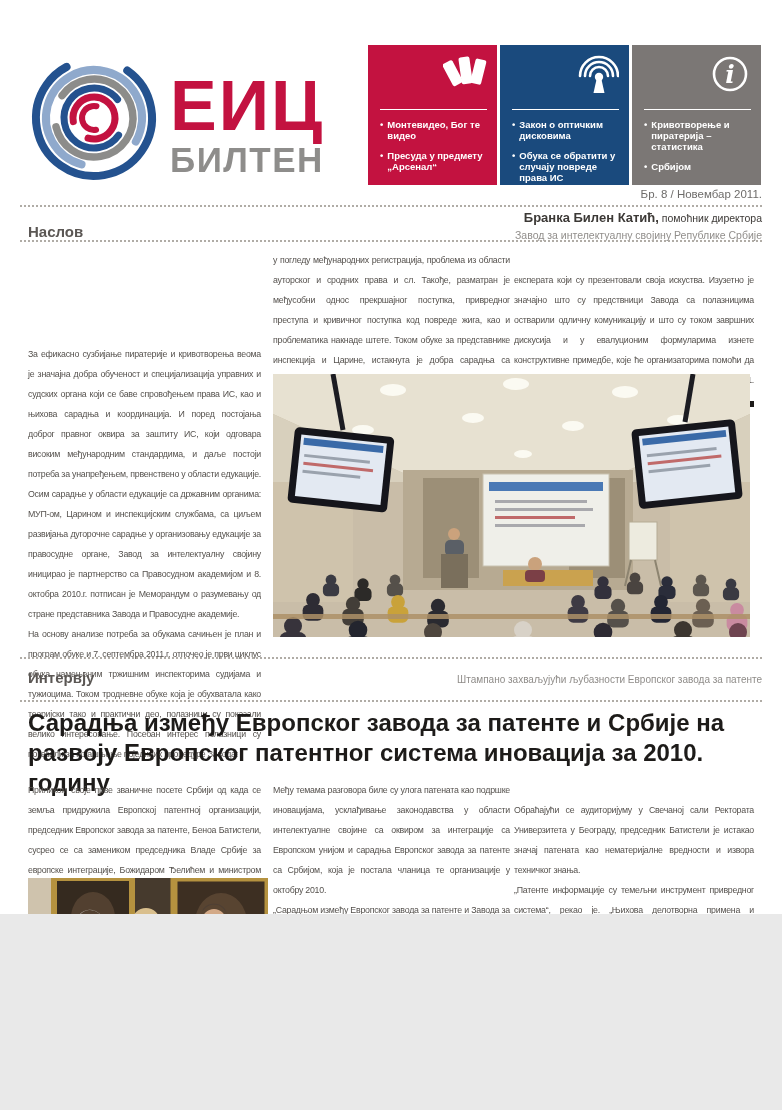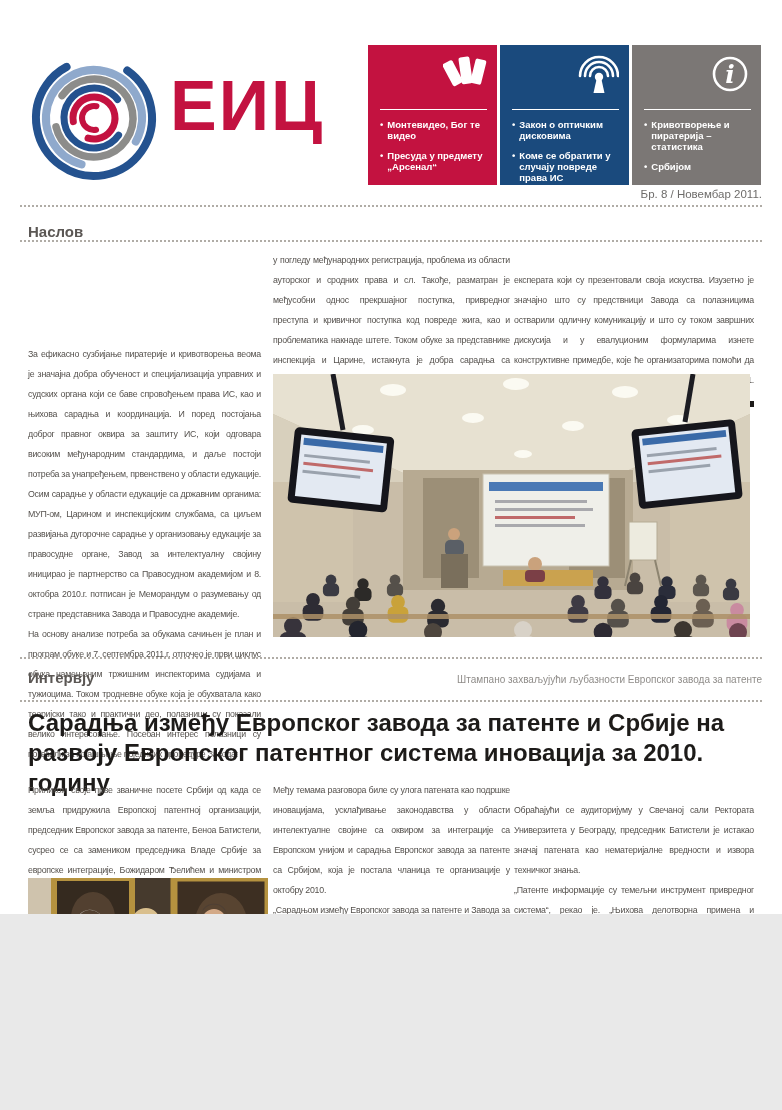--- a/index.html
+++ b/index.html
@@ -50,20 +50,21 @@
       <circle cx="68" cy="68" r="48" stroke="#8fa9cc" stroke-width="8" stroke-dasharray="238 64" transform="rotate(105 68 68)"></circle>
       <circle cx="68" cy="68" r="39" stroke="#8c8c8a" stroke-width="7.5" stroke-dasharray="212 33" transform="rotate(-145 68 68)"></circle>
       <circle cx="68" cy="68" r="30" stroke="#24528f" stroke-width="7" stroke-dasharray="150 39" transform="rotate(35 68 68)"></circle>
       <circle cx="68" cy="68" r="21" stroke="#c31240" stroke-width="7" stroke-dasharray="108 24" transform="rotate(170 68 68)"></circle>
       <circle cx="68" cy="68" r="12" stroke="#c31240" stroke-width="6" stroke-dasharray="42 34" transform="rotate(80 68 68)"></circle>
     </g>
   </svg>
 
   <div class="brand">
     <div class="brand-title">ЕИЦ</div>
+    <div class="brand-sub">БИЛТЕН</div>
   </div>
 
   <div class="toc">
 
     <div class="toc-box" style="background:#c31240">
       <svg class="bicon" width="44" height="40" viewBox="0 0 44 40">
         <g fill="#ffffff">
           <rect x="4" y="8" width="11" height="25" rx="2" transform="rotate(-28 9 20)"></rect>
           <rect x="17" y="4" width="11" height="27" rx="2" transform="rotate(-8 22 17)"></rect>
           <rect x="30" y="6" width="11" height="25" rx="2" transform="rotate(14 35 18)"></rect>
@@ -90,21 +91,21 @@
         <circle cx="22" cy="24" r="4.2" fill="#ffffff"></circle>
         <path d="M19.4 27 L24.6 27 L27.5 40 L16.5 40 Z" fill="#ffffff"></path>
       </svg>
       <hr class="toc-rule">
       <div class="toc-item">
           <span class="dot">•</span>
           <span>Закон о оптичким дисковима</span>
         </div>
       <div class="toc-item">
           <span class="dot">•</span>
-          <span>Коме се обратити у случају повреде права ИС</span>
+          <span>Обука се обратити у случају повреде права ИС</span>
         </div>
     </div>
 
     <div class="toc-box" style="background:#7b7775">
       <svg class="bicon" width="42" height="42" viewBox="0 0 42 42">
         <circle cx="21" cy="21" r="16" fill="none" stroke="#ffffff" stroke-width="2.6"></circle>
         <text x="21" y="30" text-anchor="middle" font-family="DejaVu Serif, serif" font-style="italic" font-weight="bold" font-size="25" fill="#ffffff">i</text>
       </svg>
       <hr class="toc-rule">
       <div class="toc-item">
@@ -115,20 +116,26 @@
           <span class="dot">•</span>
           <span>Србијом</span>
         </div>
     </div>
   </div>
 
   <div class="issue-line">Бр. 8 / Новембар 2011.</div>
 
   <div class="divider" style="top:205px"></div>
   <div class="sec-label" style="top:223px">Наслов</div>
+  <div class="byline">
+    <div>
+      <span class="byline-name">Бранка Билен Катић,</span><span class="byline-role"> помоћник директора</span>
+    </div>
+    <div class="byline-org">Завод за интелектуалну својину Републике Србије</div>
+  </div>
   <div class="divider" style="top:240px"></div>
 
   <div class="body-col" style="left:28px;top:344px;width:233px;">За ефикасно сузбијање пиратерије и кривотворења веома је значајна добра обученост и специјализација управних и судских органа који се баве спровођењем права ИС, као и њихова сарадња и координација. И поред постојања доброг правног оквира за заштиту ИС, који одговара високим међународним стандардима, и даље постоји потреба за унапређењем, првенствено у области едукације. Осим сарадње у области едукације са државним органима: МУП-ом, Царином и инспекцијским службама, са циљем развијања дугорочне сарадње у организовању едукације за правосудне органе, Завод за интелектуалну својину иницирао је партнерство са Правосудном академијом и 8. октобра 2010.г. потписан је Меморандум о разумевању од стране представника Завода и Правосудне академије.
 На основу анализе потреба за обукама сачињен је план и програм обуке и 7. септембра 2011.г. отпочео је први циклус обука намењеним тржишним инспекторима судијама и тужиоцима. Током тродневне обуке која је обухватала како теоријски тако и практични део, полазници су показали велико интересовање. Посебан интерес полазници су показали за појашњење појединих процедуре Завода:</div>
   <div class="body-col" style="left:273px;top:250px;width:237px;">у погледу међународних регистрација, проблема из области ауторског и сродних права и сл. Такође, разматран је међусобни однос прекршајног поступка, привредног преступа и кривичног поступка код повреде жига, као и проблематика накнаде штете. Током обуке за представнике инспекција и Царине, истакнута је добра сарадња са Заводом, као и значај те сарадње. Полазници су били задовољни избором представника носилаца права, чија је улога пресудна у поступку за заштиту права ИС, као и страних</div>
   <div class="body-col" style="left:514px;top:250px;width:240px;">
     <span>експерата који су презентовали своја искуства. Изузетно је значајно што су предствници Завода са полазницима остварили одличну комуникацију и што су током завршних дискусија и у евалуционим формуларима изнете конструктивне примедбе, које ће организаторима помоћи да даље унапређују обуке. Обуке одржане 24-27. октобар 2011. г, биле су намењене представницима МУП-а.</span>
     <span class="endmark"></span>
   </div>
 

